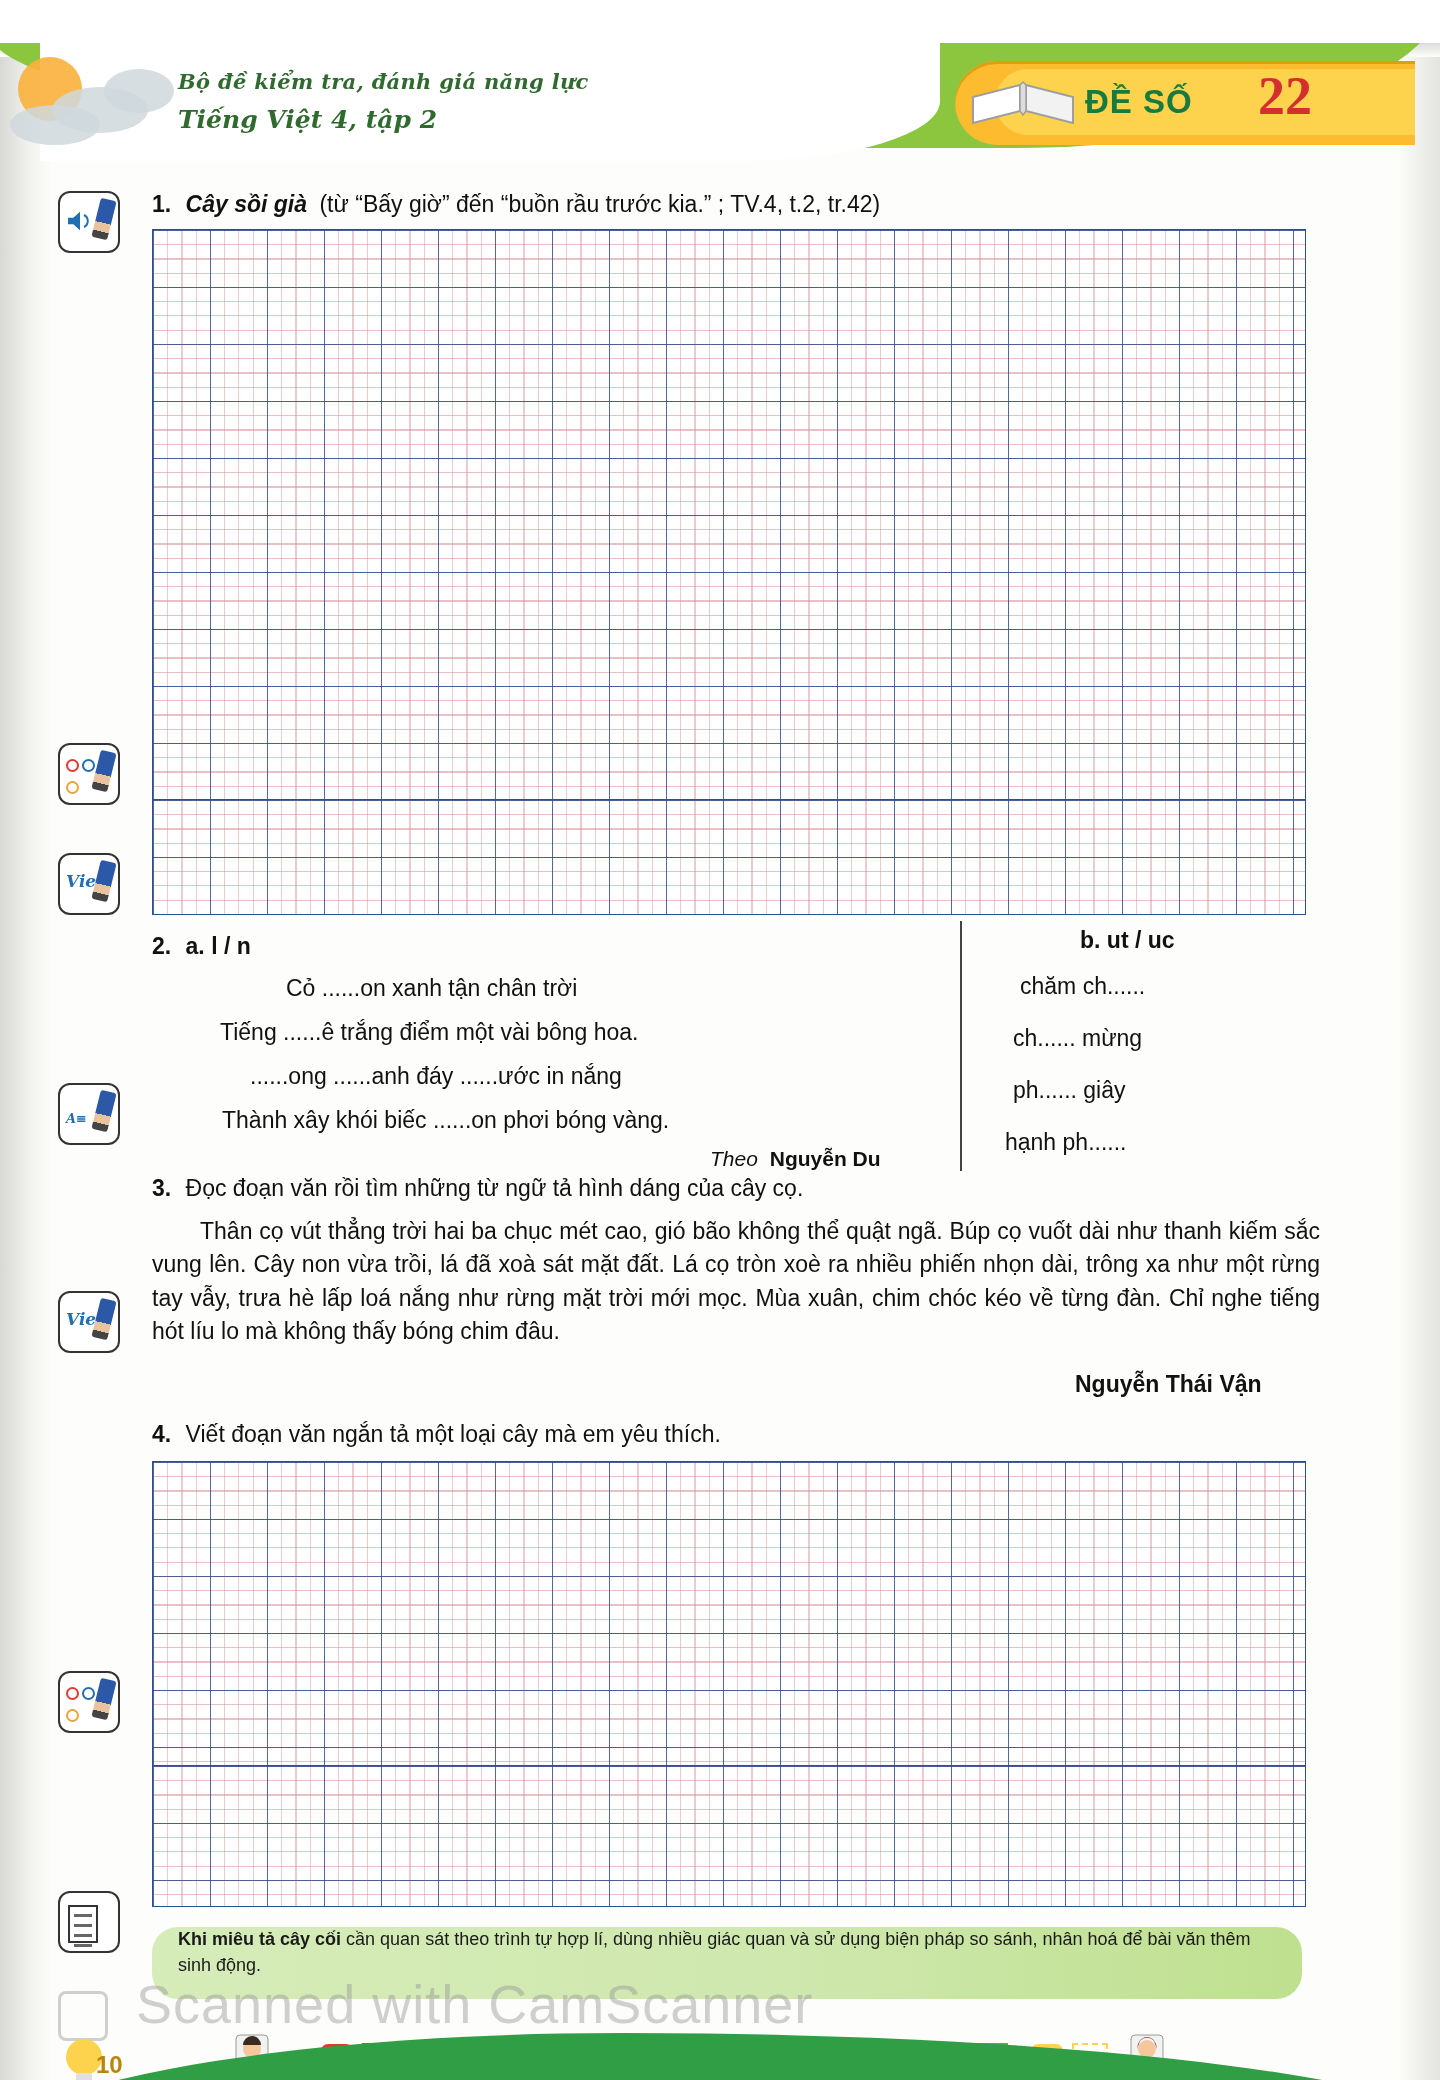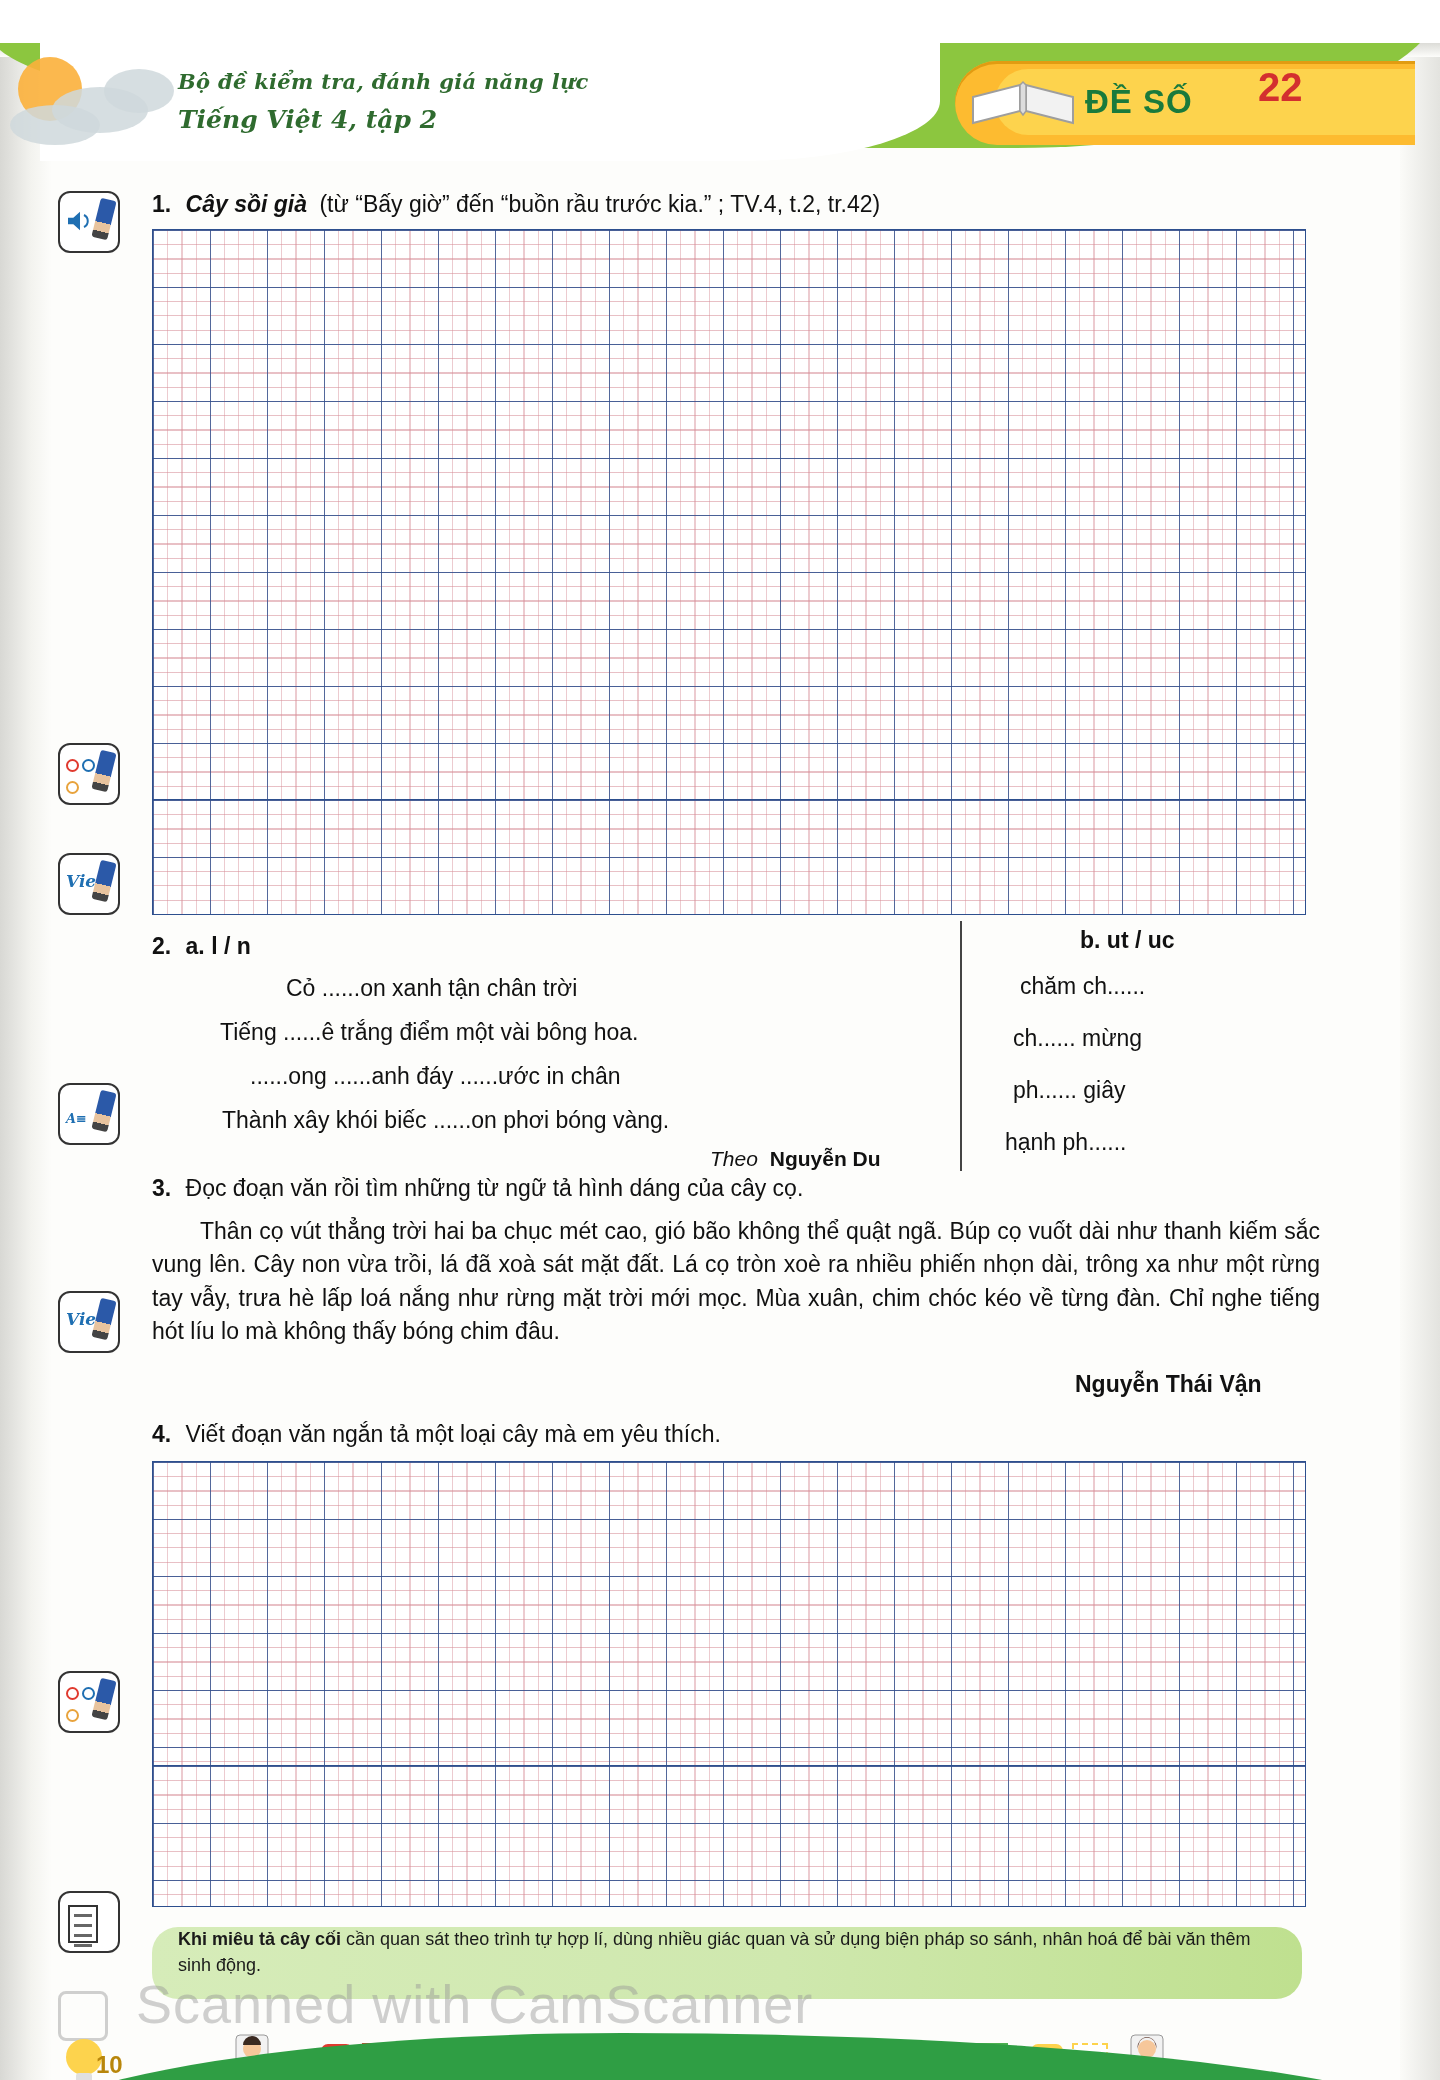--- a/index.html
+++ b/index.html
@@ -87,22 +87,22 @@
     position:absolute;left:995px;top:26px;width:420px;height:66px;
     background:#fdd34d;border-radius:34px 0 0 34px;
   }
   .de-so{
     position:absolute;left:1085px;top:40px;
     color:#1a7a3c;font-weight:bold;font-size:33px;letter-spacing:1px;
     font-family:Liberation Sans, sans-serif;
   }
   .de-num{
     position:absolute;left:1258px;top:22px;
-    color:#d32f2f;font-weight:bold;font-size:40px;
-    font-family:Liberation Sans, sans-serif;
+    color:#d32f2f;font-weight:bold;font-size:54px;
+    font-family:Liberation Serif, serif;
   }
   .book-icon{
     position:absolute;left:968px;top:28px;width:110px;height:70px;
   }
 
   
   .badge{
     position:absolute;width:62px;height:62px;border:2px solid #333;border-radius:12px;
     background:#fff;box-sizing:border-box;
   }
@@ -307,21 +307,21 @@
     <span class="qnum">2.</span>
     <span style="font-weight:bold;margin-left:8px;">a. l / n</span>
   </div>
 
   <div class="vline" style="left:960px;top:878px;height:250px;"></div>
 
   <div class="q" style="left:1080px;top:884px;font-weight:bold;">b. ut / uc</div>
 
   <div class="q" style="left:286px;top:932px;">Cỏ ......on xanh tận chân trời</div>
   <div class="q" style="left:220px;top:976px;">Tiếng ......ê trắng điểm một vài bông hoa.</div>
-  <div class="q" style="left:250px;top:1020px;">......ong ......anh đáy ......ước in chân</div>
+  <div class="q" style="left:250px;top:1020px;">......ong ......anh đáy ......ước in nắng</div>
   <div class="q" style="left:222px;top:1064px;">Thành xây khói biếc ......on phơi bóng vàng.</div>
   <div class="q" style="left:710px;top:1104px;font-size:21px;">
     <span style="font-style:italic;">Theo</span>
     <span style="font-weight:bold;margin-left:6px;">Nguyễn Du</span>
   </div>
 
   <div class="q" style="left:1020px;top:930px;">chăm ch......</div>
   <div class="q" style="left:1013px;top:982px;">ch...... mừng</div>
   <div class="q" style="left:1013px;top:1034px;">ph...... giây</div>
   <div class="q" style="left:1005px;top:1086px;">hạnh ph......</div>

